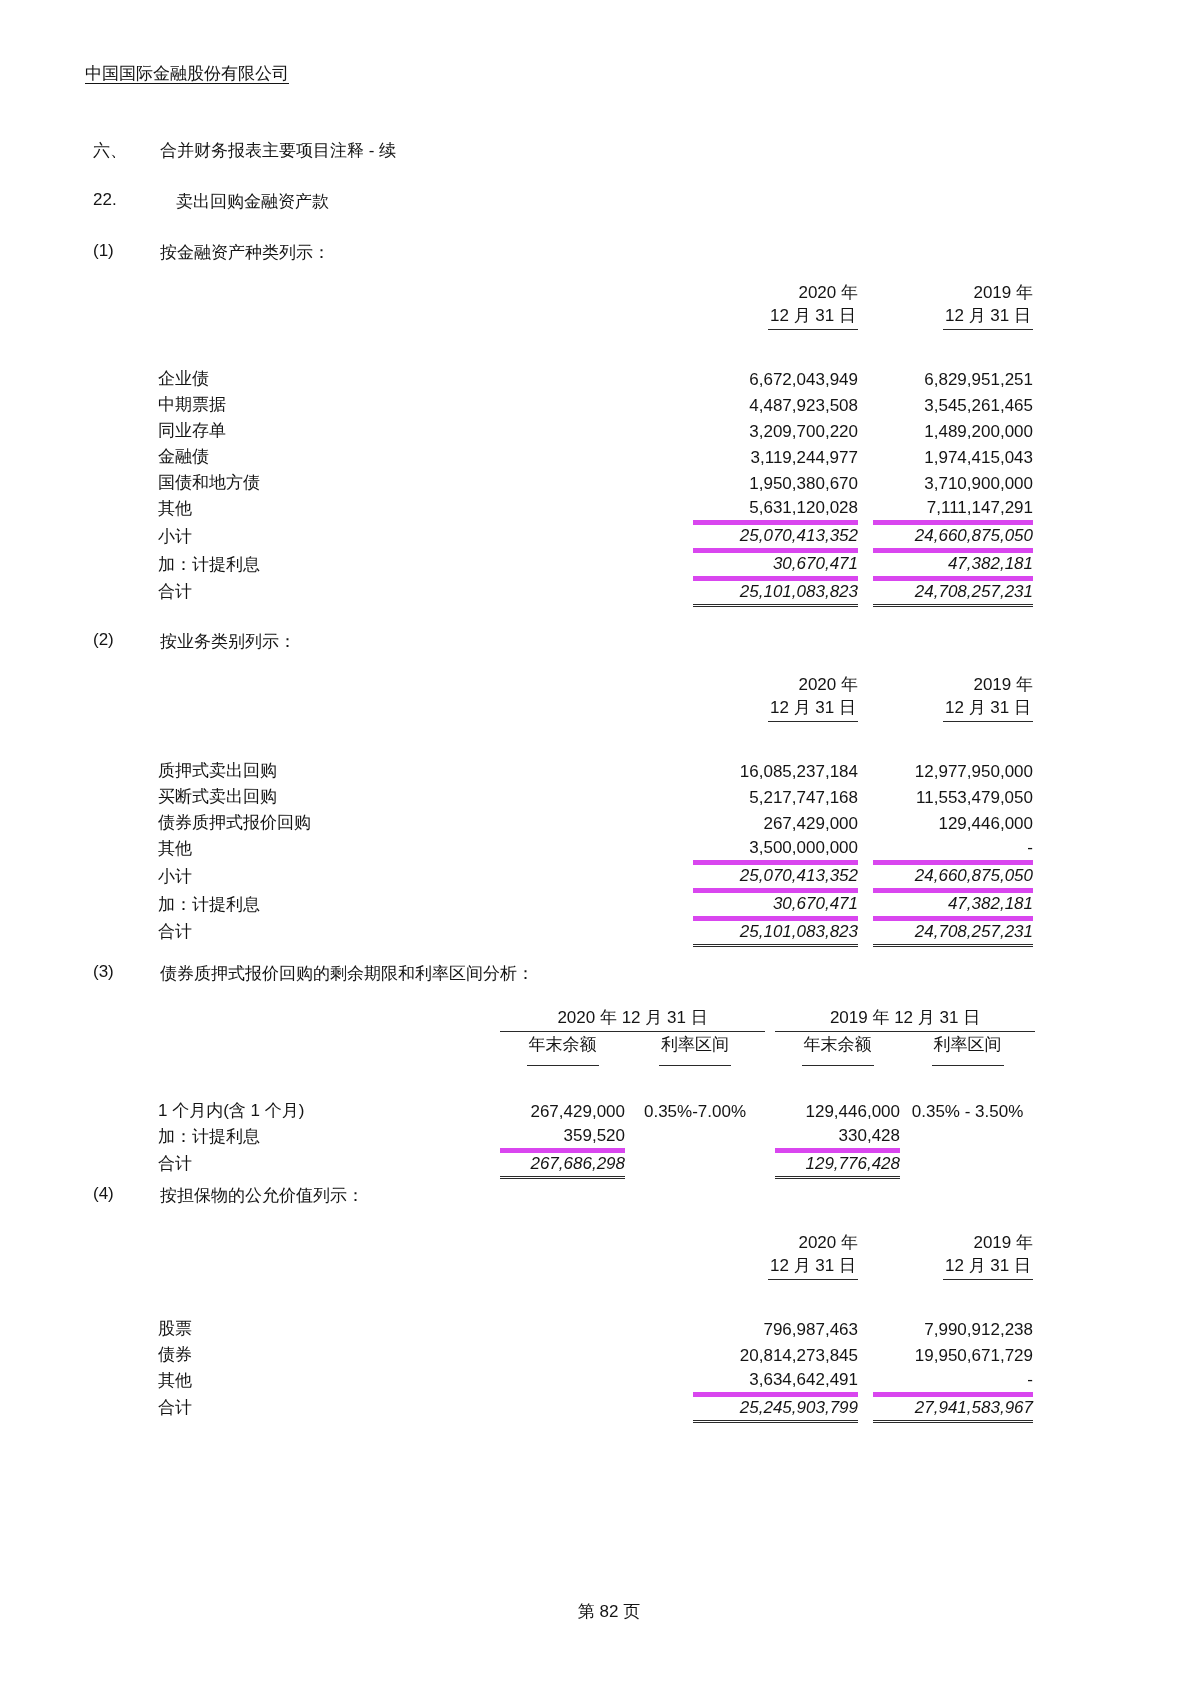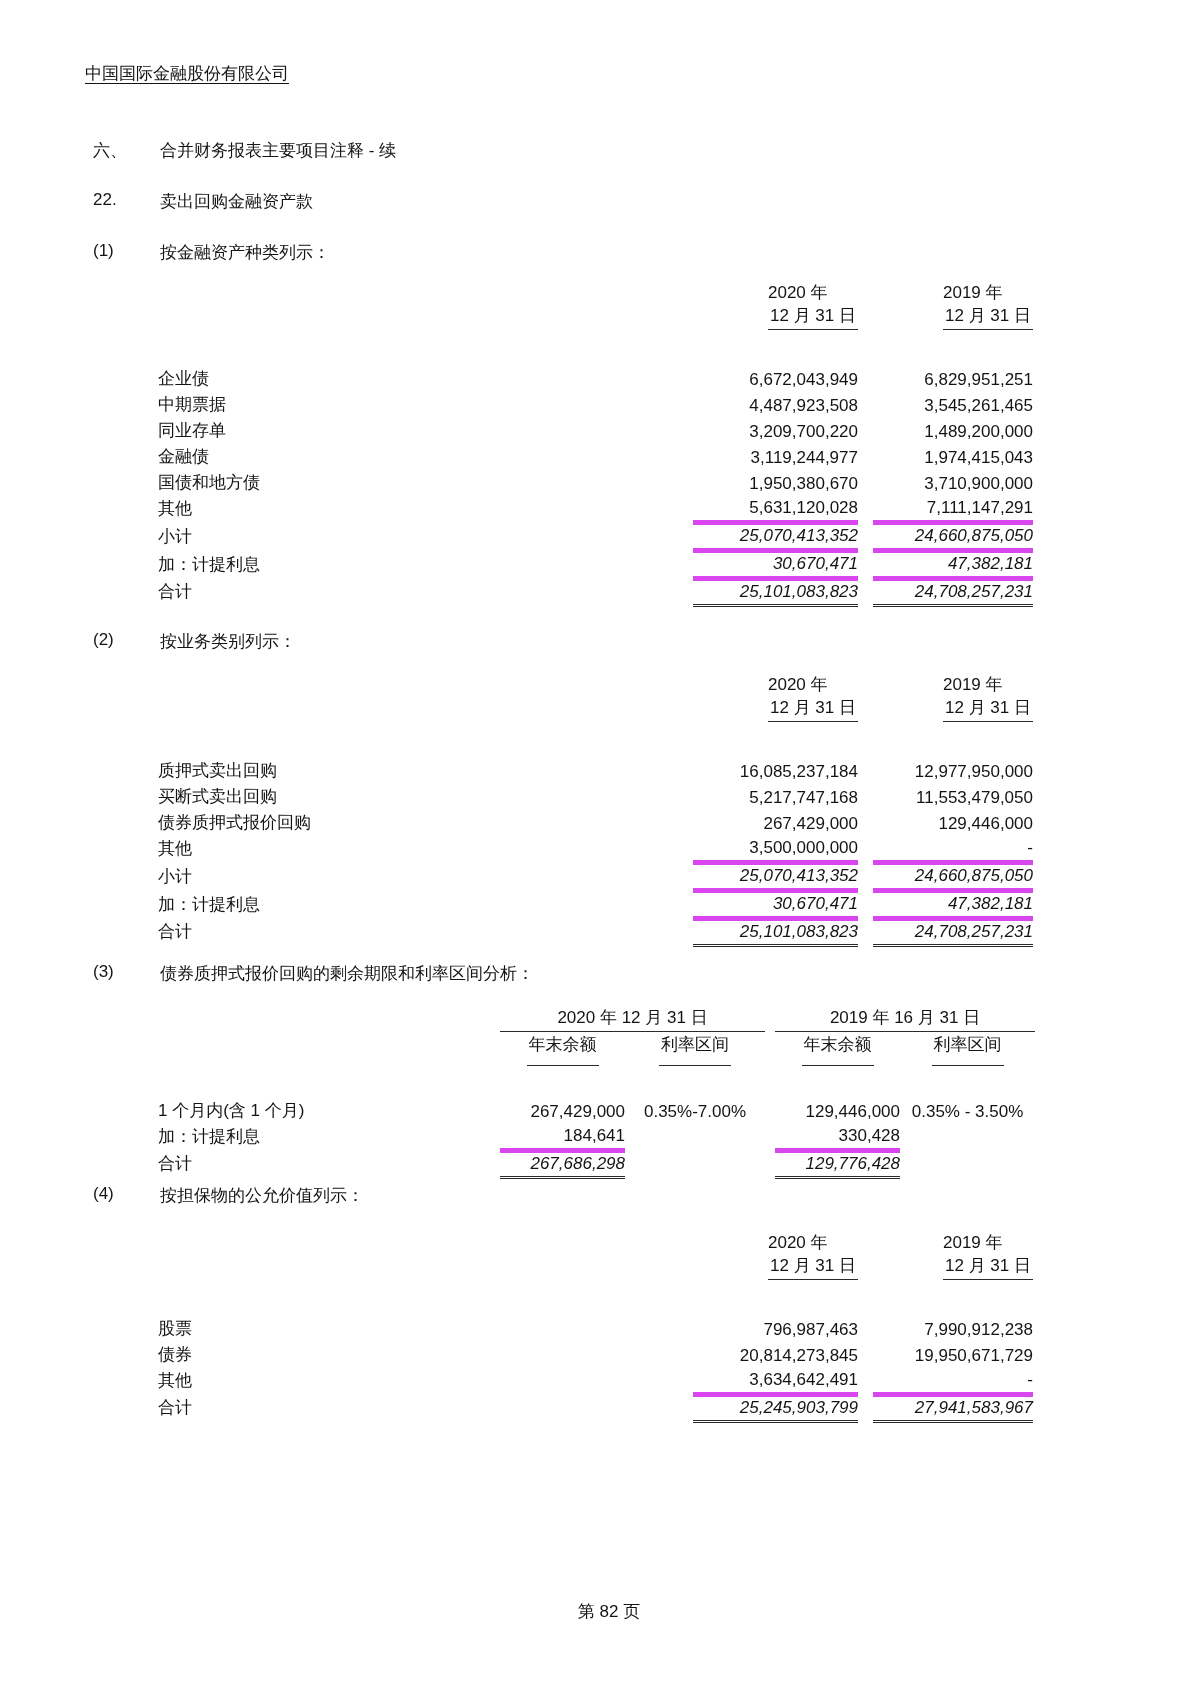--- a/index.html
+++ b/index.html
@@ -30,21 +30,21 @@
     white-space:nowrap;
   }
   td.lb { text-align:left; }
   td.n  { text-align:right; }
   td.c  { text-align:center; }
   .bt  { border-top:5px solid #d946ef;font-style:italic; }
   .dbb { border-bottom:3px double #2a2a2a; }
 
   
   .ch { text-align:right; }
-  .chb { display:inline-block; text-align:left; }
+  .chb { display:inline-block; text-align:right; }
   .chb .l1 { display:block; }
   .chb .l2 { display:block; border-bottom:1px solid #2a2a2a; padding:0 2px 2px 2px; }
 
   
   td.gh { text-align:center; border-bottom:1px solid #2a2a2a; }
   .su { display:inline-block; border-bottom:1px solid #2a2a2a; padding:0 2px 9px 2px; }
 
   tr.spacer td { height:34px; border:none; }
   tr.spacer-sm td { height:30px; border:none; }
 
@@ -55,21 +55,21 @@
 
 <div class="page">
 
   <div class="abs company" style="left:85px; top:62px;">中国国际金融股份有限公司</div>
 
   <div class="abs heading" style="left:93px; top:139px;">
     <span class="h-no">六、</span>
     <span>合并财务报表主要项目注释 - 续</span>
   </div>
 
-  <div class="abs heading" style="left:93px; top:190px;">
+  <div class="abs heading" style="left:93px; top:190px;gap:16px;">
     <span class="h-no">22.</span>
     <span>卖出回购金融资产款</span>
   </div>
 
   <div class="abs heading" style="left:93px; top:241px;">
     <span class="h-no">(1)</span>
     <span>按金融资产种类列示：</span>
   </div>
 
   <table class="fin abs" style="left:158px; top:280px; width:875px;">
@@ -233,21 +233,21 @@
         <col style="width:140px">
       <col style="width:10px">
         <col style="width:125px">
         <col style="width:135px">
     </colgroup>
     <tbody>
         <tr>
       <td></td>
       <td class="gh" colspan="2">2020 年 12 月 31 日</td>
       <td></td>
-      <td class="gh" colspan="2">2019 年 16 月 31 日</td>
+      <td class="gh" colspan="2">2019 年 12 月 31 日</td>
     </tr>
     <tr>
       <td></td>
       <td class="c"><span class="su">年末余额</span></td>
       <td class="c"><span class="su">利率区间</span></td>
       <td></td>
       <td class="c"><span class="su">年末余额</span></td>
       <td class="c"><span class="su">利率区间</span></td>
     </tr>
     <tr class="spacer-sm">
@@ -256,21 +256,21 @@
     <tr>
       <td class="lb">1 个月内(含 1 个月)</td>
       <td class="n">267,429,000</td>
       <td class="c">0.35%-7.00%</td>
       <td></td>
       <td class="n">129,446,000</td>
       <td class="c">0.35% - 3.50%</td>
     </tr>
     <tr>
       <td class="lb">加：计提利息</td>
-      <td class="n">184,641</td>
+      <td class="n">359,520</td>
       <td class="c"></td>
       <td></td>
       <td class="n">330,428</td>
       <td class="c"></td>
     </tr>
     <tr>
       <td class="lb">合计</td>
       <td class="n bt dbb">267,686,298</td>
       <td class="c"></td>
       <td></td>

